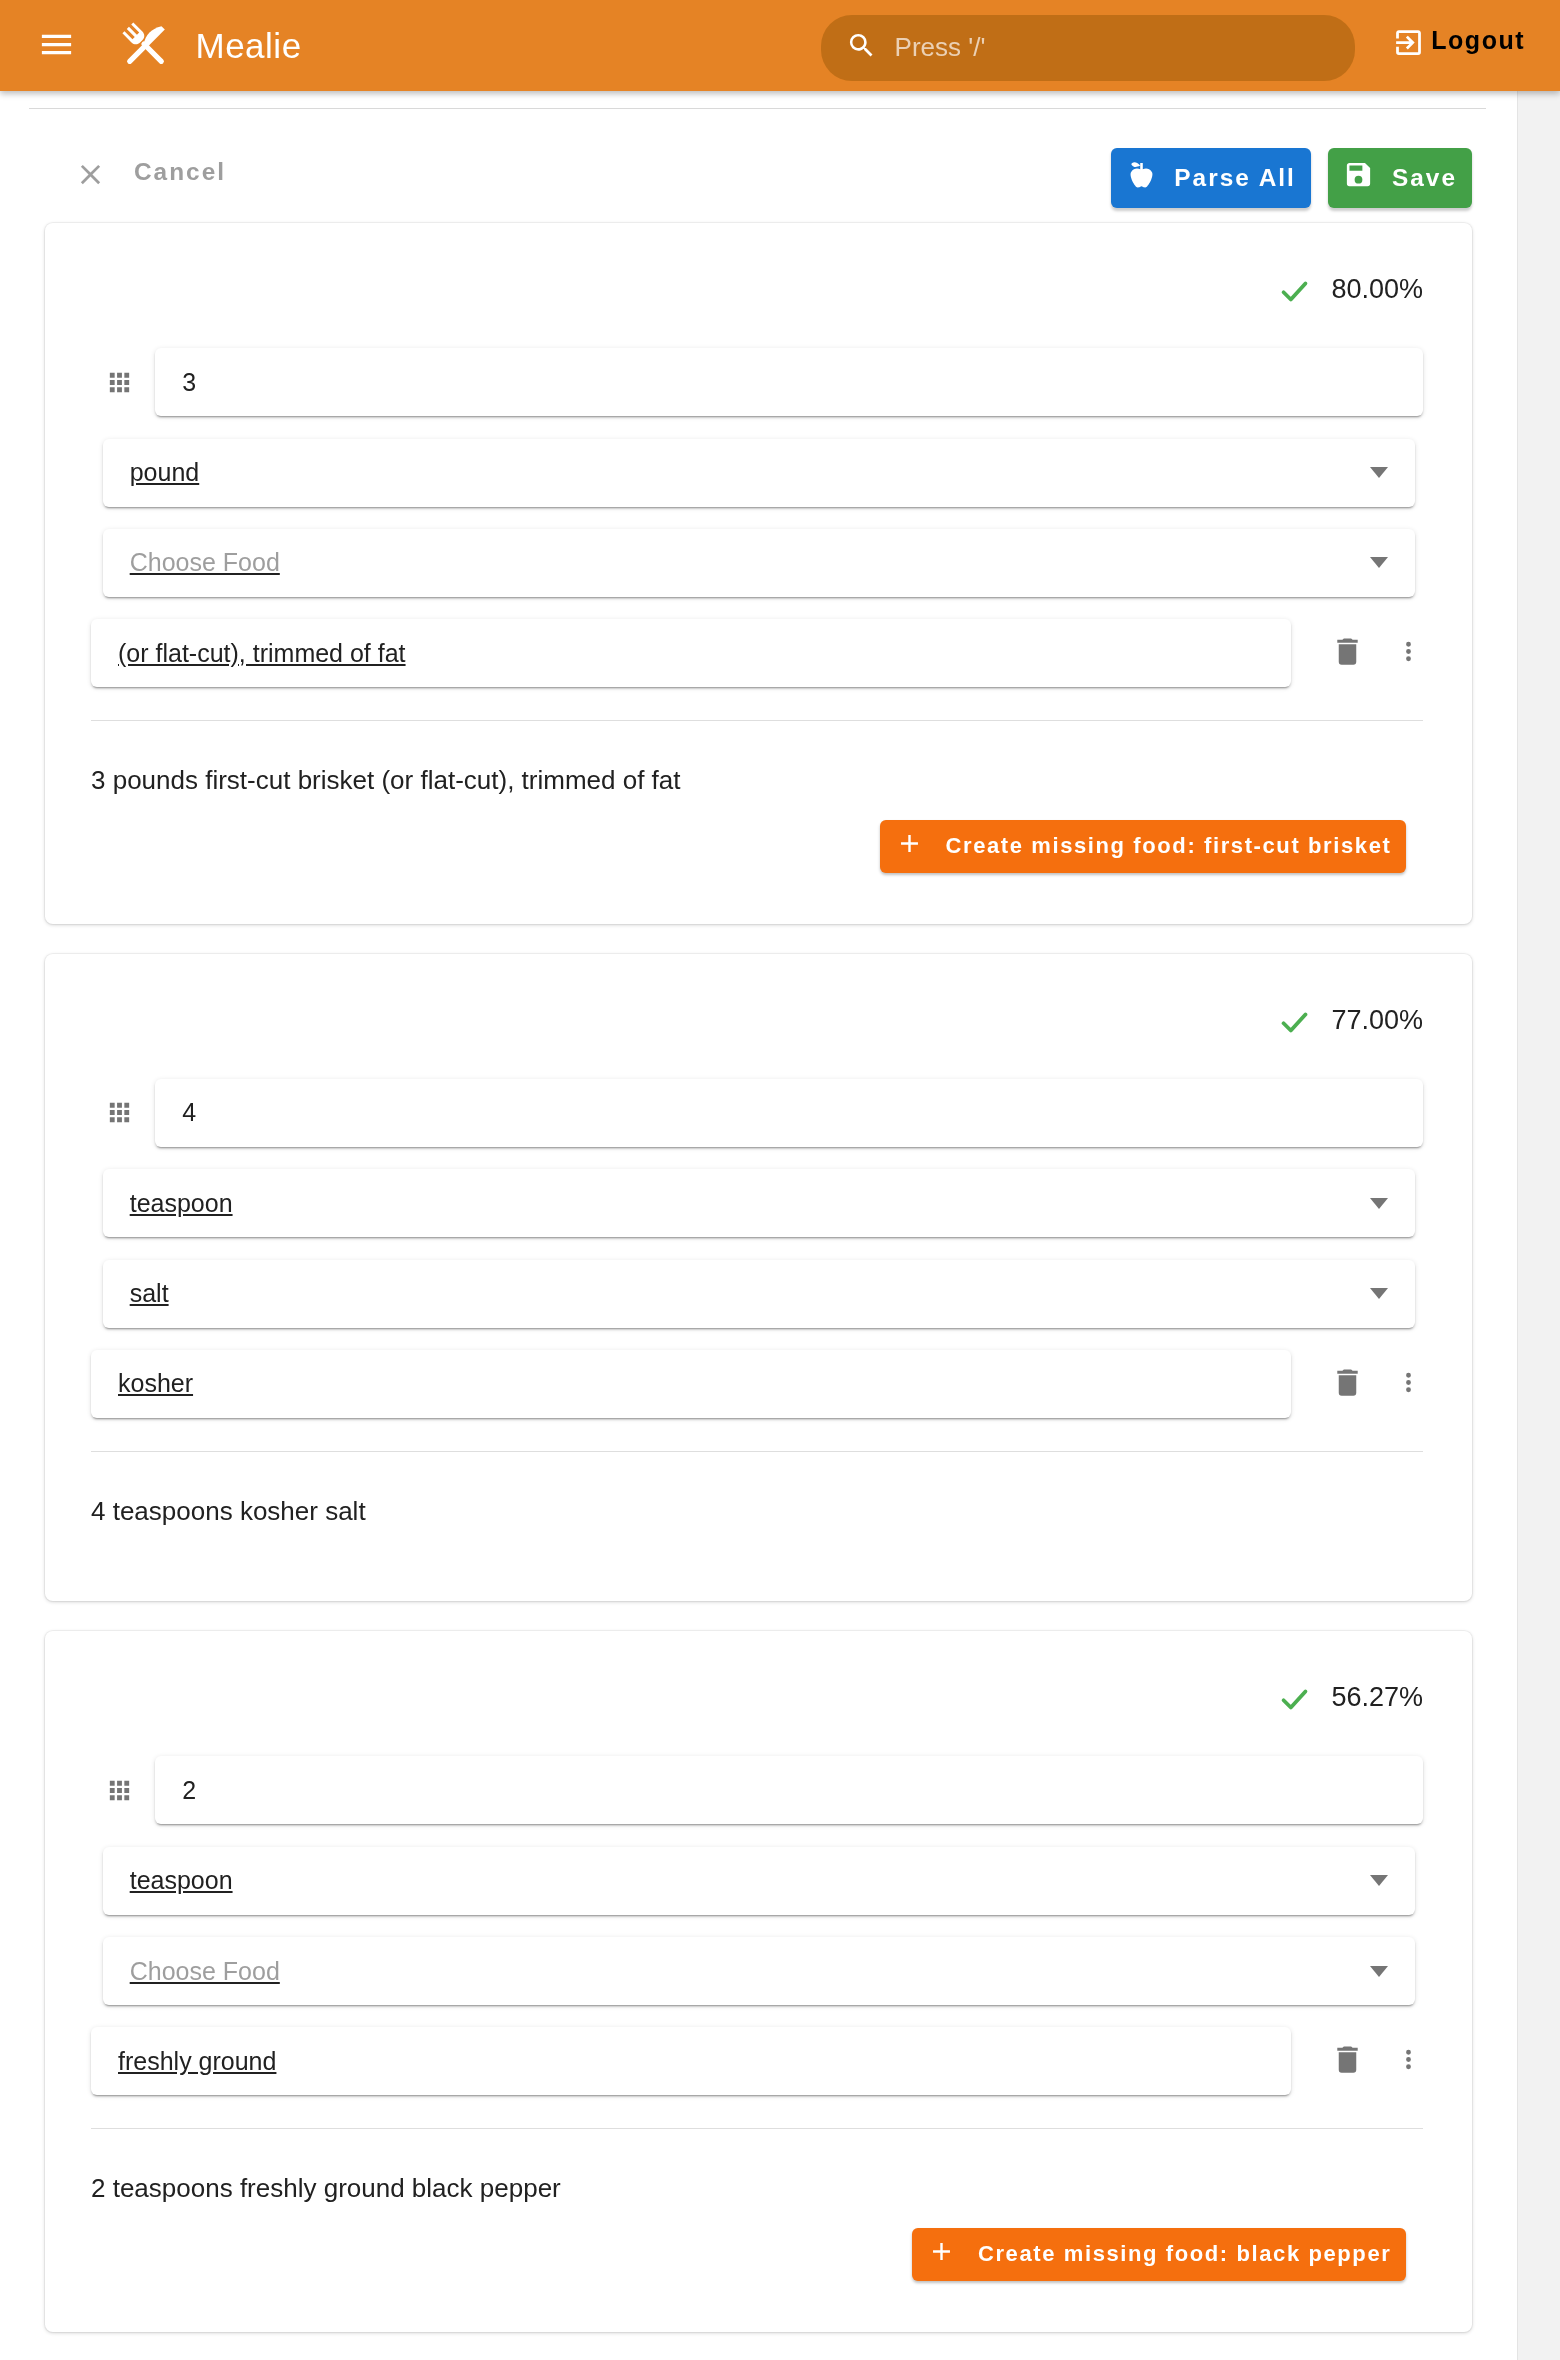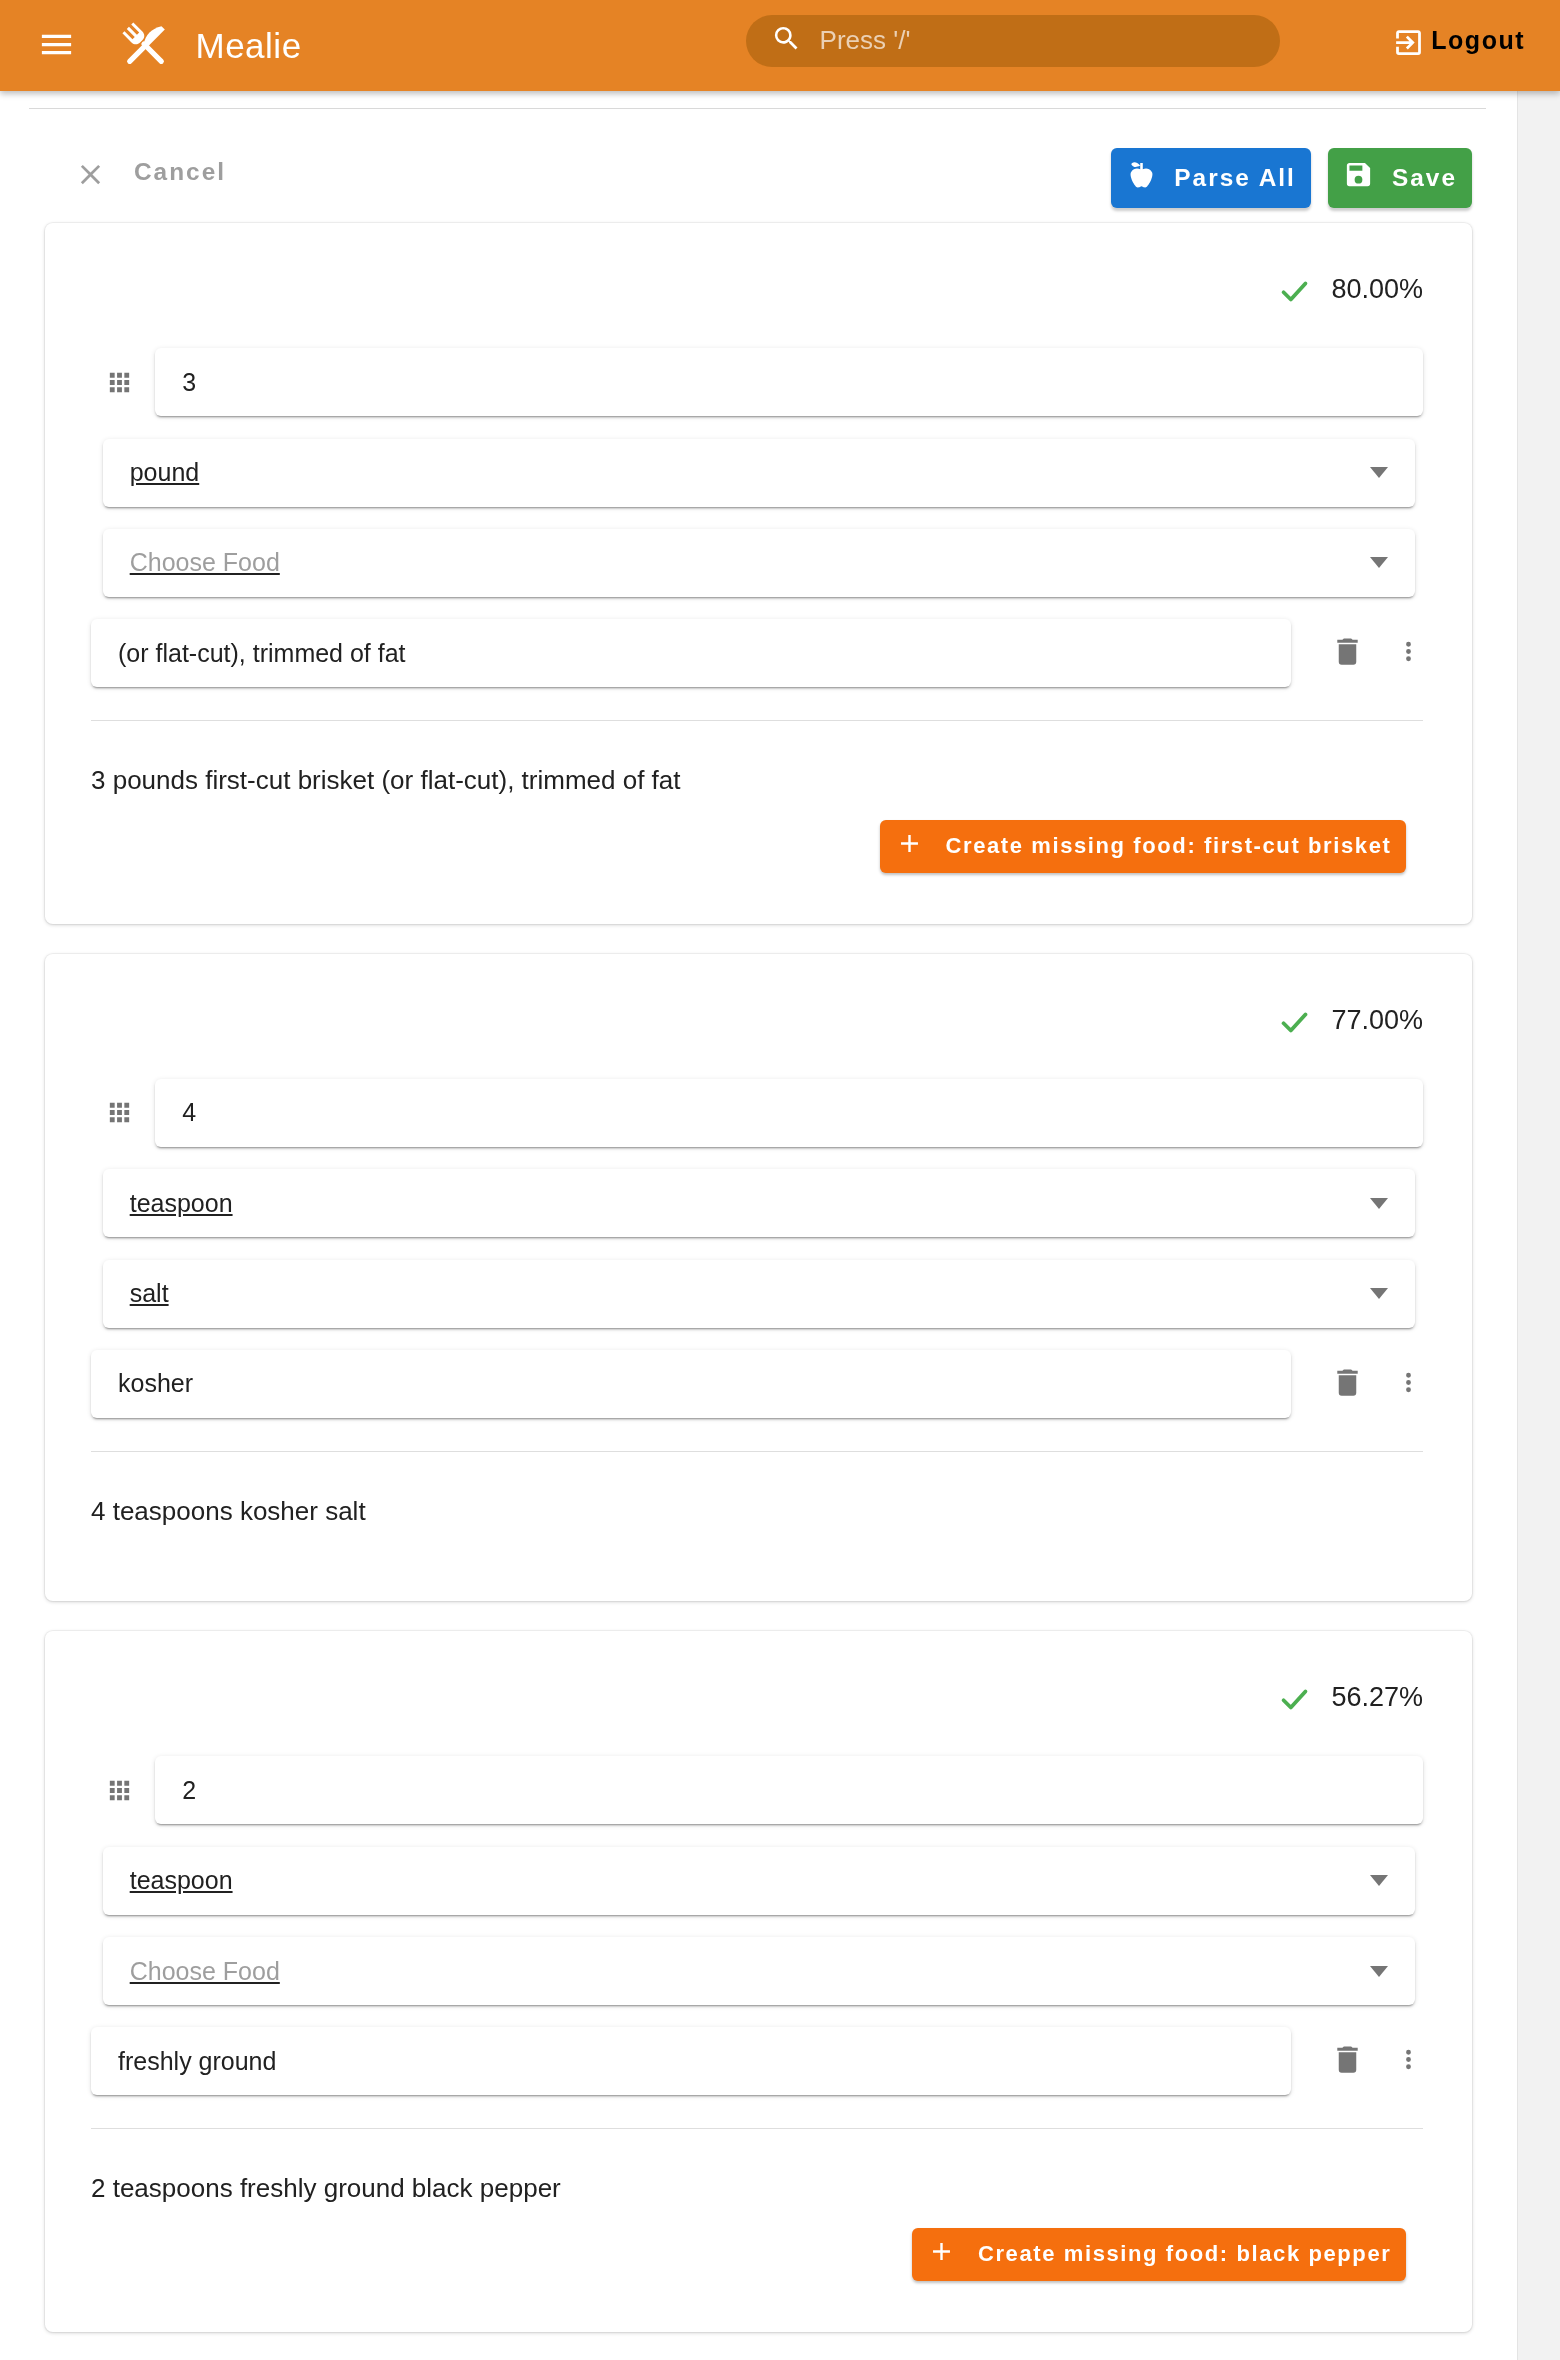--- a/index.html
+++ b/index.html
@@ -17,22 +17,22 @@
     background:var(--app_bar,#E58325);
     display:flex; align-items:center;
     padding:0 35px;
     box-shadow:0 2.9px 5.9px rgba(0,0,0,.25);
     position:relative; z-index:5;
   }
   .menu-btn { width:43px; height:43px; display:flex; align-items:center; justify-content:center; cursor:pointer; background:none; border:none; }
   .logo { margin-left:39px; width:57px; height:57px; display:flex; align-items:center; }
   .app-title { color:#fff; font-size:35px; font-weight:500; margin-left:21.5px; letter-spacing:0.5px; }
   .search-pill {
-    position:absolute; left:746px; top:14.6px;
-    width:534px; height:52px; border-radius:31px;
+    position:absolute; left:821px; top:14.6px;
+    width:534px; height:66px; border-radius:31px;
     background:var(--search_pill,#C06E16);
     display:flex; align-items:center; padding:0 25px;
   }
   .search-pill .placeholder { color:rgba(255,255,255,.68); font-size:26px; margin-left:17.6px; }
   .logout-btn {
     margin-left:auto; display:flex; align-items:flex-start; gap:6px;
     background:none; border:none; cursor:pointer;
     color:#000000; font-size:25px; font-weight:700; letter-spacing:1.5px;
   }
 
@@ -89,21 +89,21 @@
   .select-row { margin:0 7.8px 22.4px 11.7px; }
   .select-row .field { flex:1; cursor:pointer; justify-content:space-between;text-decoration:underline; }
   .placeholder-text { color:var(--muted_gray,#9E9E9E); }
   .arrow-down {
     width:0; height:0;
     border-left:9.8px solid transparent; border-right:9.8px solid transparent;
     border-top:11.7px solid var(--icon_gray,#757575);
   }
 
   .note-row { margin-bottom:33px; }
-  .note-row .field { flex:1; }
+  .note-row .field { flex:1;text-decoration:underline; }
   .icon-btn { background:none; border:none; cursor:pointer; display:flex; align-items:center; justify-content:center; }
   .trash-btn { margin-left:39px; }
   .kebab-btn { margin-left:29px; }
 
   .card-divider { border:none; border-top:1px solid rgba(0,0,0,.13); }
   .original-text { margin:43px 0 23.4px 0; font-size:26px; line-height:32px; color:var(--text_dark,#212121); }
   .missing-row { display:flex; justify-content:flex-end; margin-right:16.6px; }
   .missing-btn {
     display:flex; align-items:center; gap:21.5px;
     background:var(--accent_orange,#F56F0E); border:none; border-radius:5.9px; cursor:pointer;

